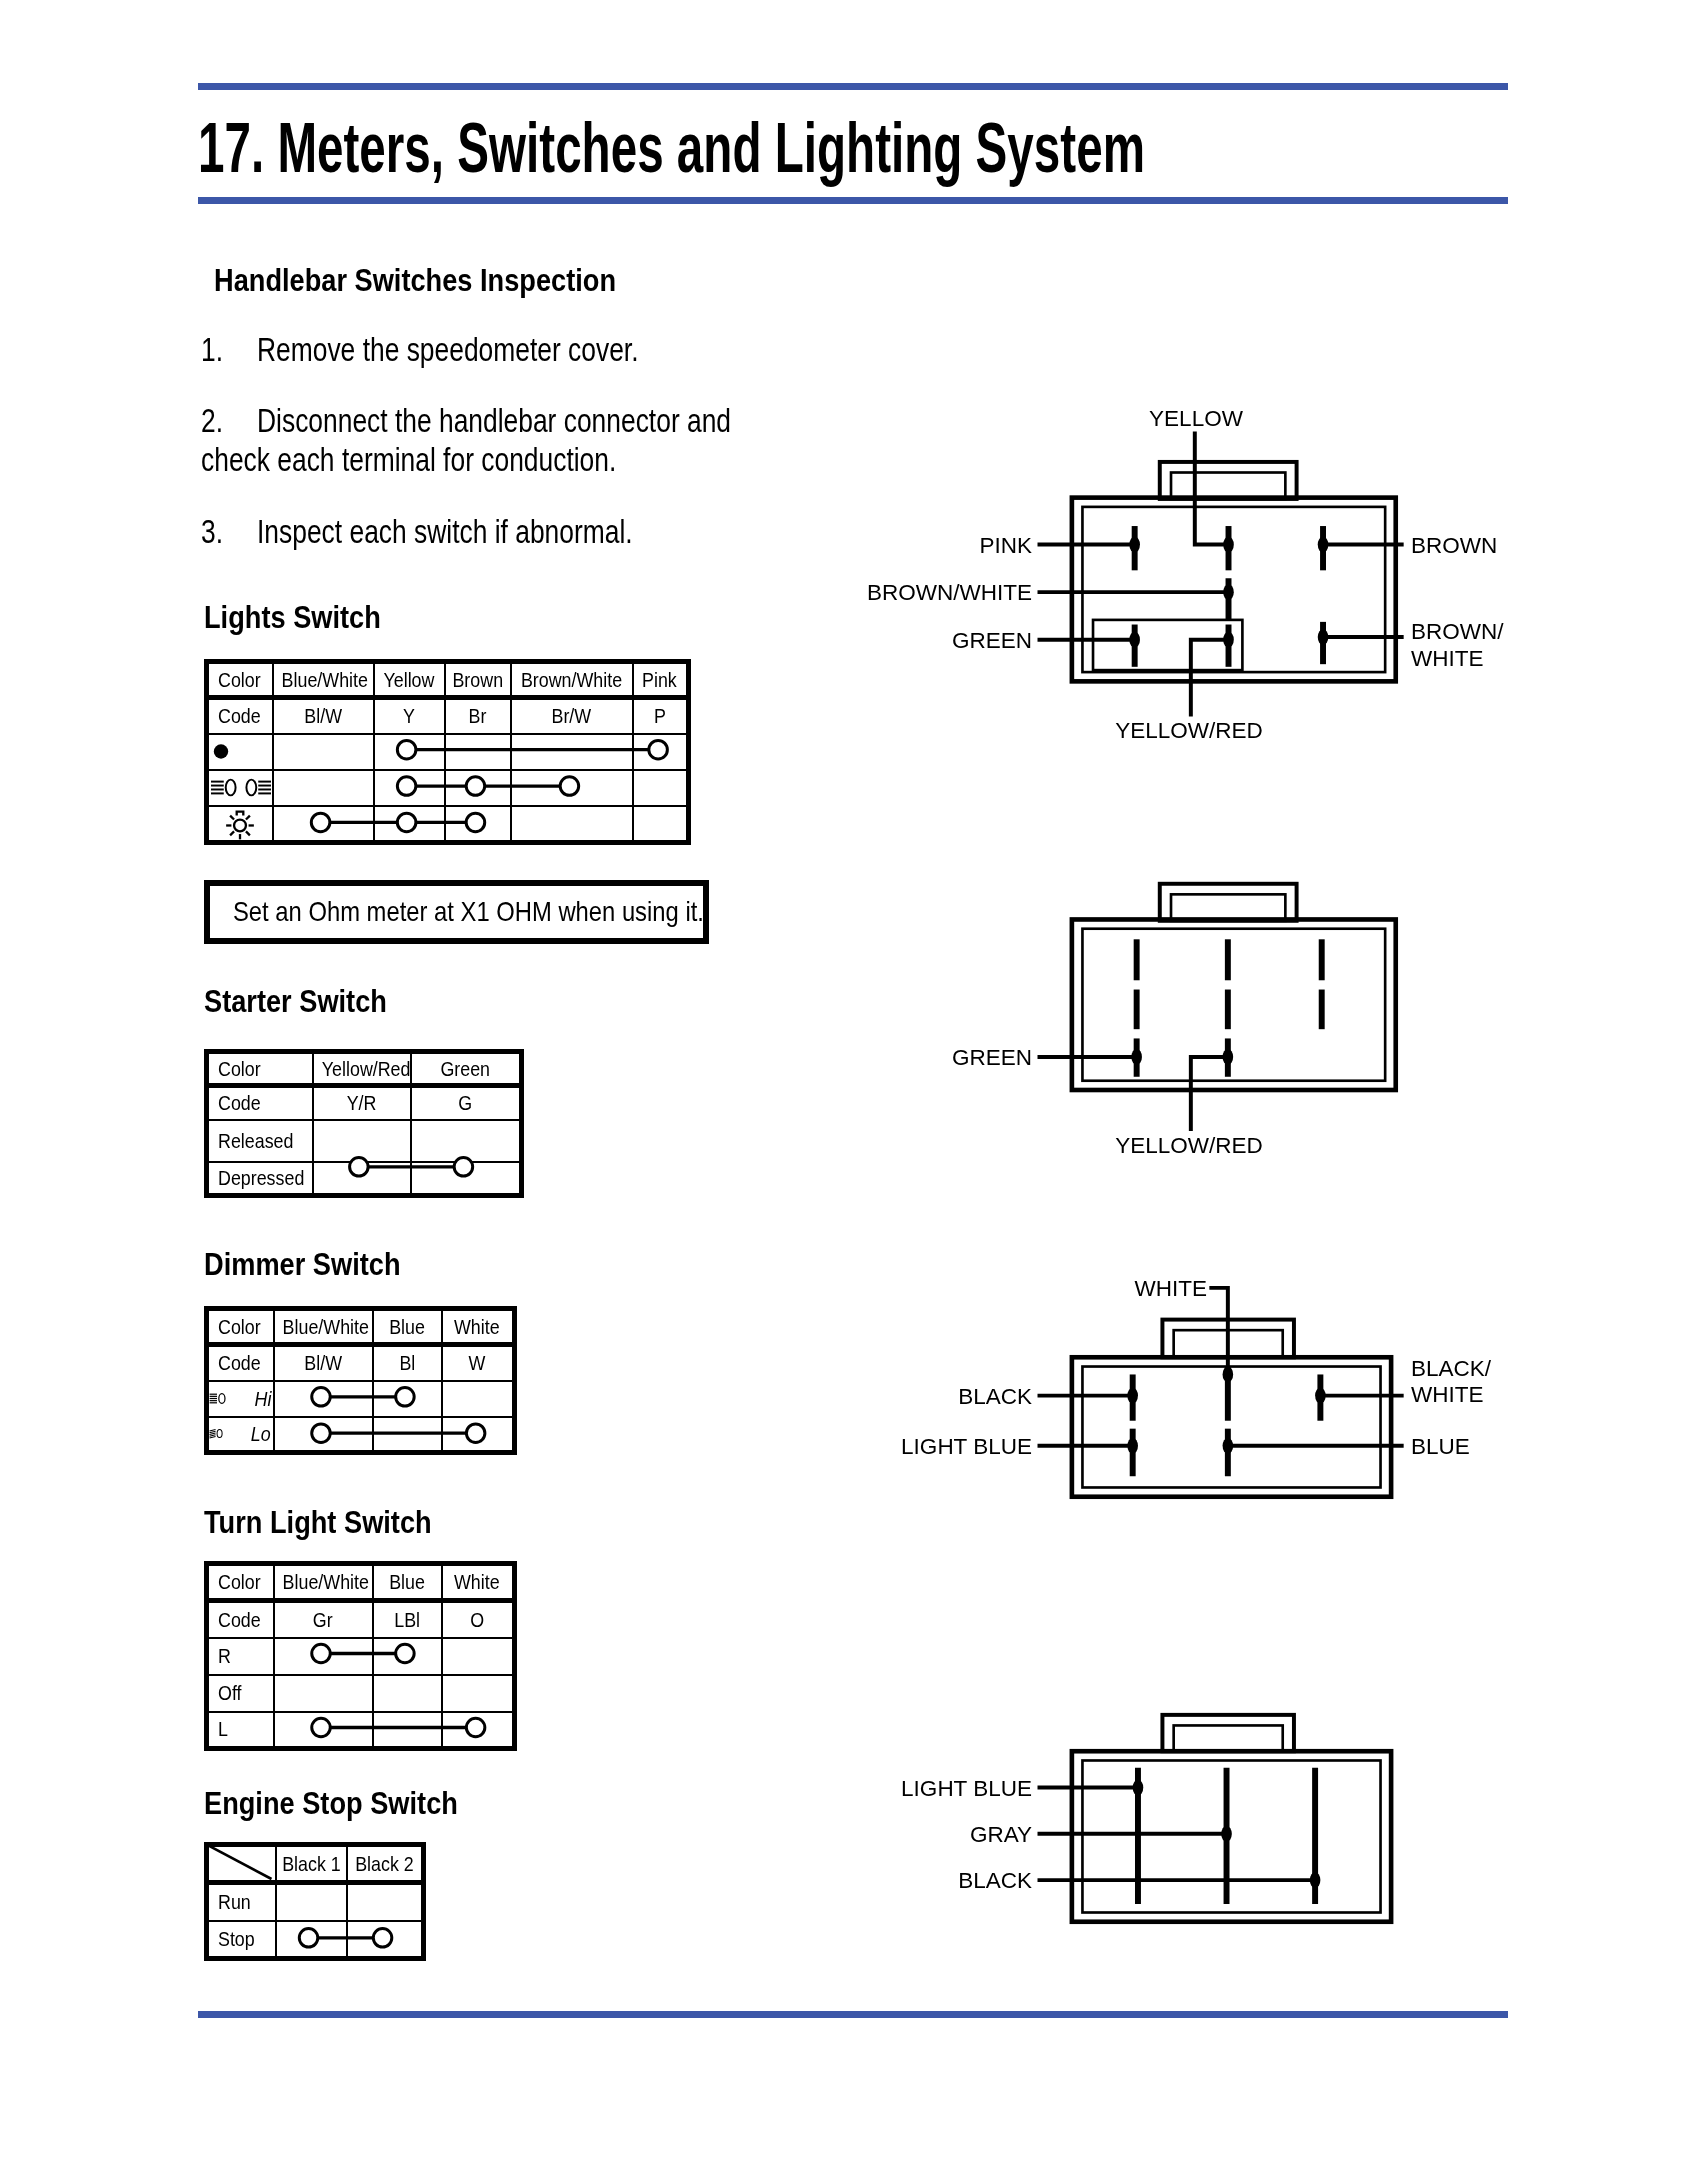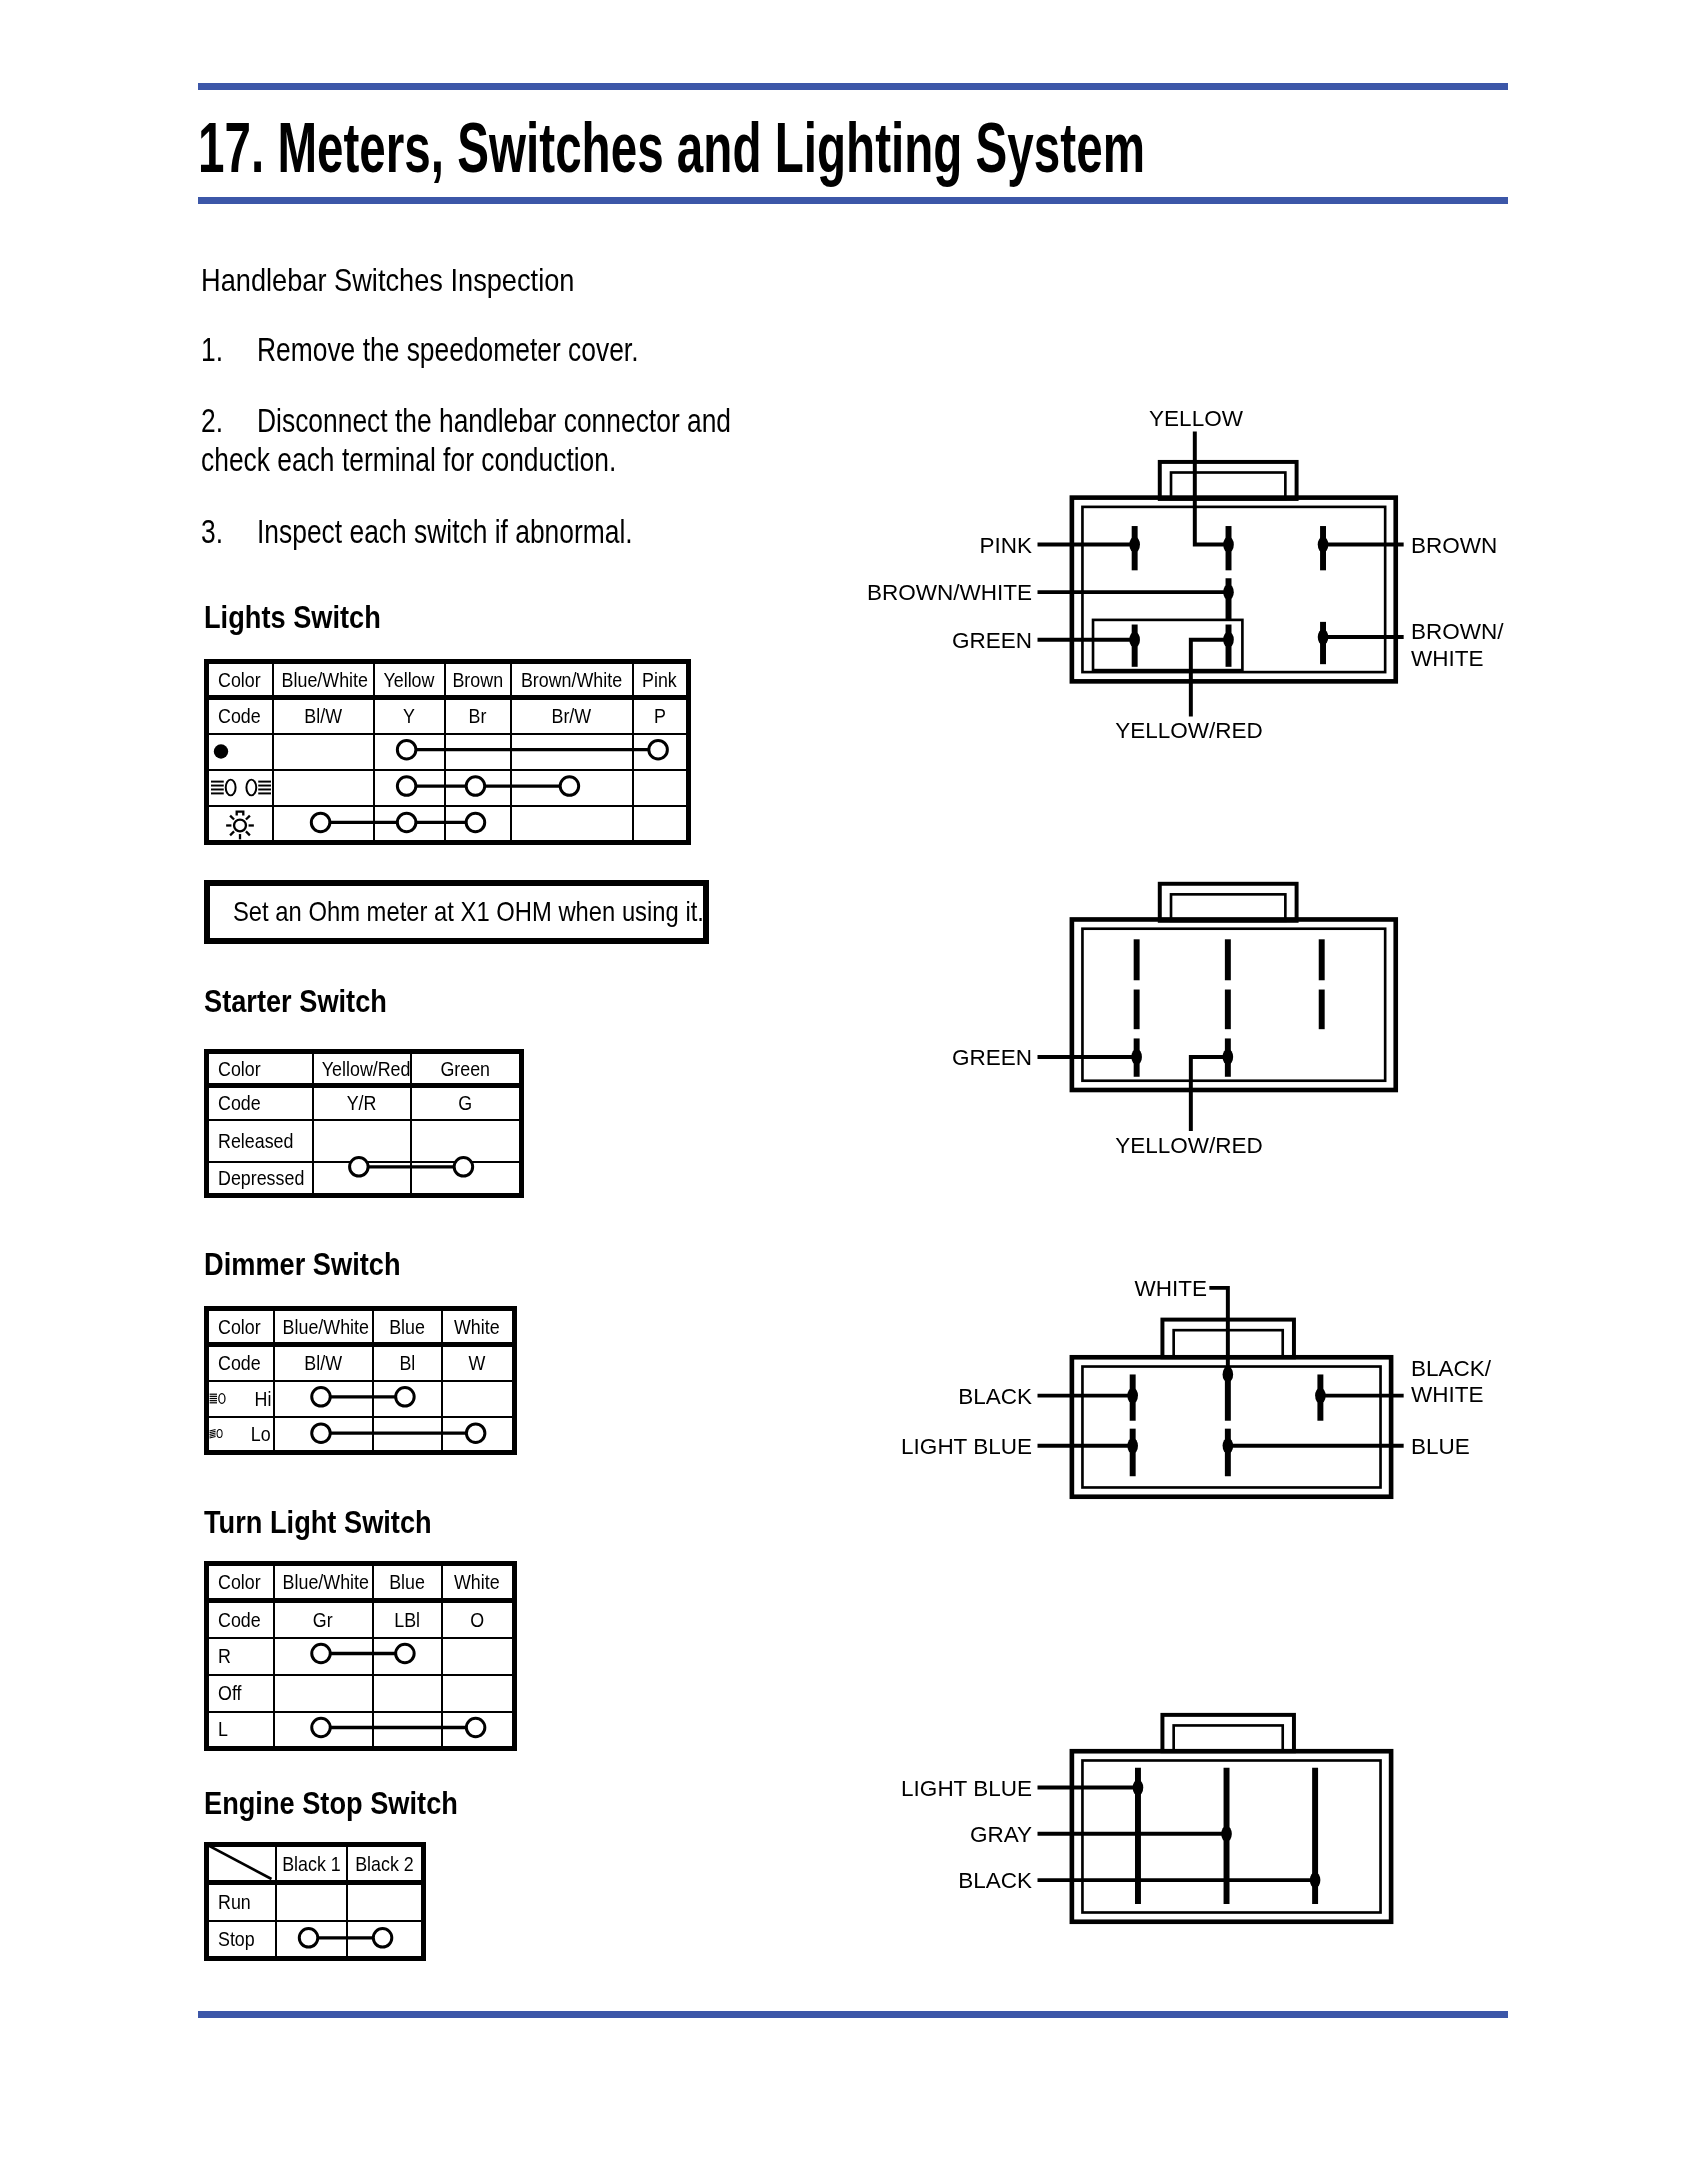--- a/index.html
+++ b/index.html
@@ -6,37 +6,37 @@
   #page{position:relative;width:1687px;height:2183px;background:#ffffff;
         font-family:"Liberation Sans",sans-serif;color:#000;overflow:hidden;}
   .rule{position:absolute;left:198px;width:1310px;height:6.6px;background:#3c57a8;}
   .sx{display:inline-block;transform:scaleX(.68);transform-origin:0 50%;white-space:nowrap;}
   .hx{display:inline-block;transform:scaleX(.85);transform-origin:0 50%;white-space:nowrap;}
   .bx{display:inline-block;transform:scaleX(.8);transform-origin:0 50%;white-space:nowrap;}
   .cx{display:inline-block;transform:scaleX(.85);transform-origin:50% 50%;white-space:nowrap;}
   .cxl{display:inline-block;transform:scaleX(.85);transform-origin:0 50%;white-space:nowrap;}
   .title{position:absolute;left:198px;top:108px;font-size:70px;font-weight:700;}
   .sec{position:absolute;font-size:32px;font-weight:700;}
-  .intro-h{position:absolute;left:201px;top:262px;font-size:32px;font-weight:400;}
+  .intro-h{position:absolute;left:214px;top:262px;font-size:32px;font-weight:700;}
   .step{position:absolute;left:201px;font-size:33px;}
   .step .num{position:absolute;left:0;top:0;}
   .step .txt{position:absolute;left:56px;top:0;}
   .stepline{position:absolute;left:201px;font-size:33px;}
   table.tbl{position:absolute;border-collapse:collapse;table-layout:fixed;border:5.3px solid #000;}
   table.tbl td{border:2.6px solid #000;padding:0;text-align:center;vertical-align:middle;
                font-size:21px;overflow:hidden;}
   table.tbl tr.hdr td{border-bottom:5.3px solid #000;}
   table.tbl td.lab{text-align:left;padding-left:9.3px;}
   .ovl{position:absolute;pointer-events:none;}
   .note{position:absolute;left:204px;top:880px;width:470px;height:52px;border:6px solid #000;
         display:flex;align-items:center;padding-left:22.5px;font-size:28px;}
   .dlab{position:absolute;font-size:22.5px;white-space:nowrap;}
   .dl-r{text-align:right;width:198px;}
   .dl-c{text-align:center;width:198px;}
-  .iconrow{display:flex;align-items:center;justify-content:space-between;gap:24px;}
+  .iconrow{display:flex;align-items:center;justify-content:space-between;gap:24px;font-style:italic;}
   svg{display:block;}
 </style>
 </head>
 <body>
 
 <div id="page">
 
   <div class="rule" style="top:83px"></div>
   <div class="rule" style="top:197px"></div>
   <div class="rule" style="top:2011px"></div>

